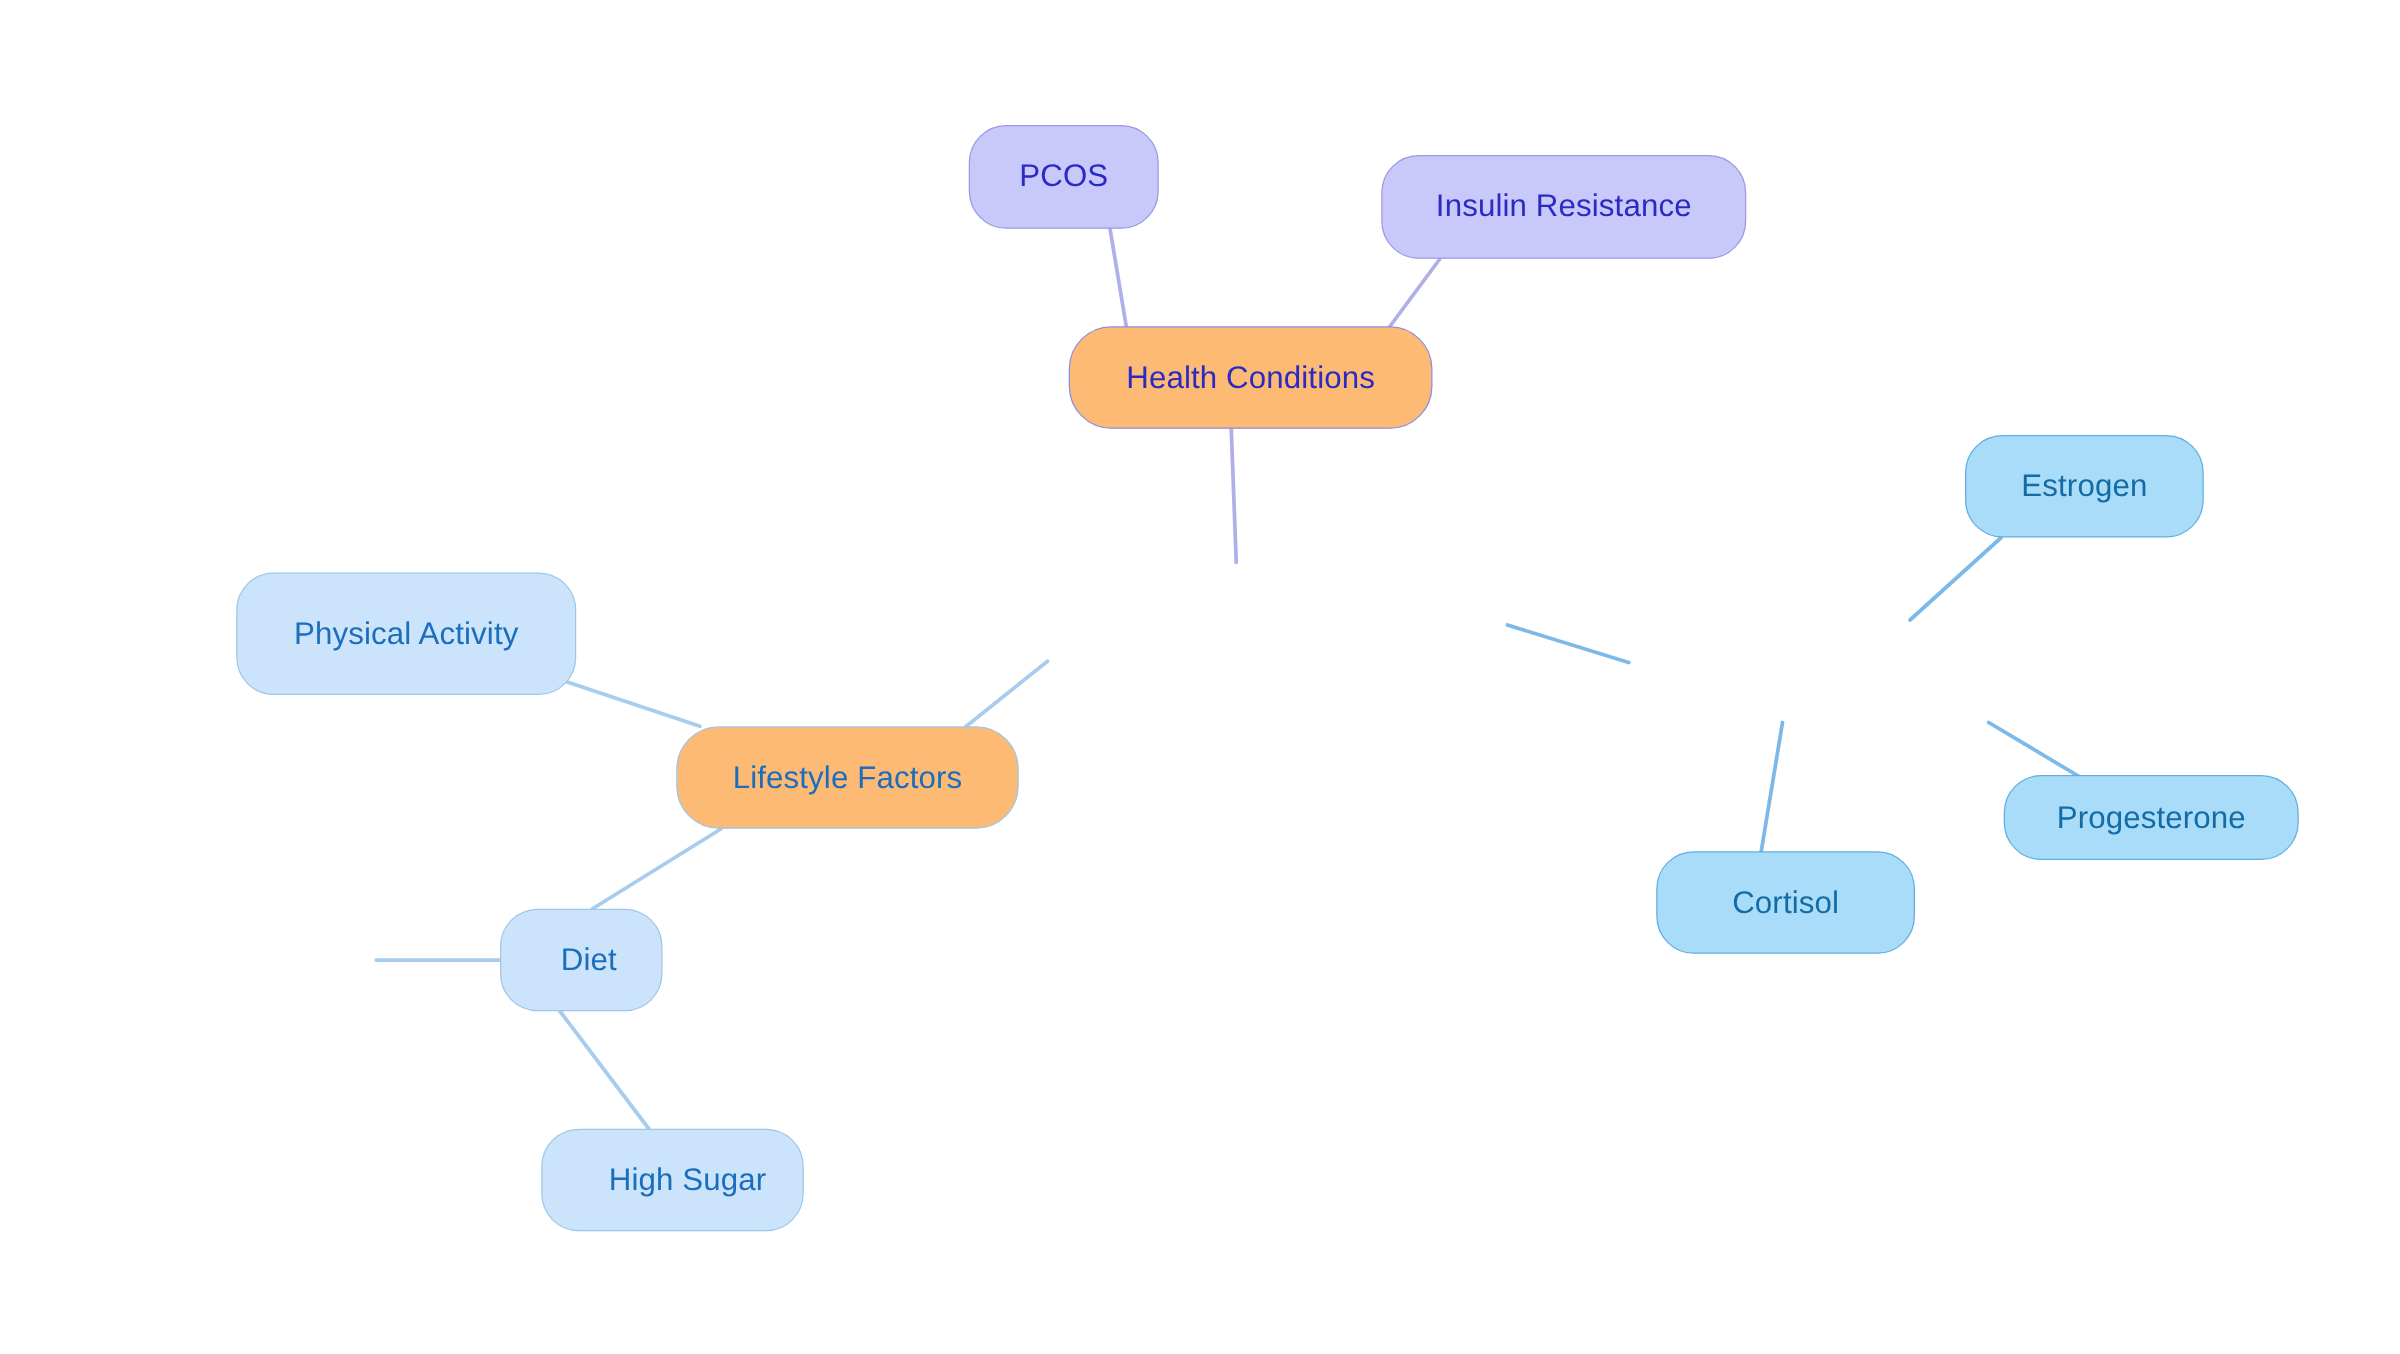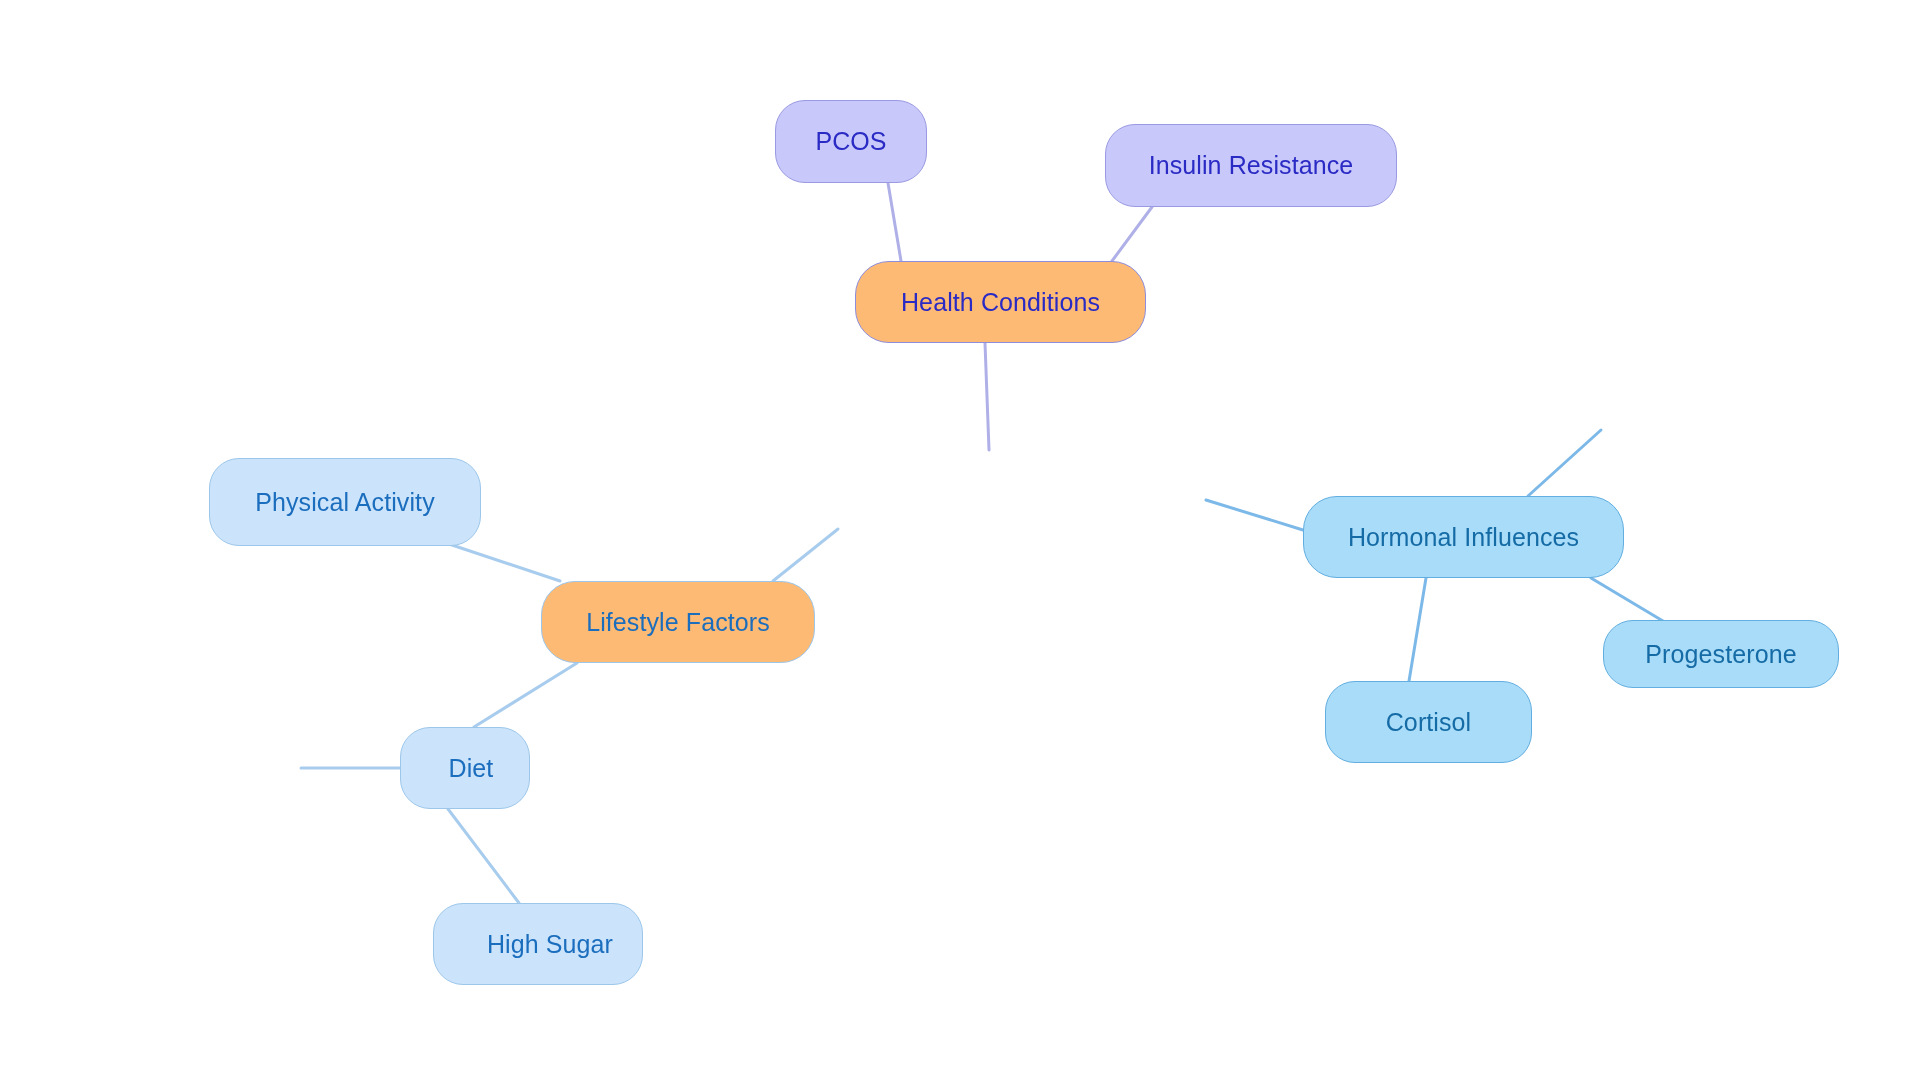--- a/index.html
+++ b/index.html
@@ -135,38 +135,38 @@
     </div>
 
     <div class="node node-purple-leaf" style="left: 775px; top: 100px; width: 152px; height: 83px;">
       <span class="node-label">PCOS</span>
     </div>
 
     <div class="node node-purple-leaf" style="left: 1105px; top: 124px; width: 292px; height: 83px;">
       <span class="node-label">Insulin Resistance</span>
     </div>
 
-    <div class="node node-blue-branch" style="left: 1303px; top: 496px; width: 321px; height: 82px;">
-      <span class="node-label">Hormonal Influences</span>
+
+    <div class="node node-blue-leaf" style="left: 1572px; top: 348px; width: 191px; height: 82px;">
+      <span class="node-label">Estrogen</span>
     </div>
-
 
     <div class="node node-blue-leaf" style="left: 1325px; top: 681px; width: 207px; height: 82px;">
       <span class="node-label">Cortisol</span>
     </div>
 
     <div class="node node-blue-leaf" style="left: 1603px; top: 620px; width: 236px; height: 68px;">
       <span class="node-label">Progesterone</span>
     </div>
 
     <div class="node node-lightblue-branch" style="left: 541px; top: 581px; width: 274px; height: 82px;">
       <span class="node-label">Lifestyle Factors</span>
     </div>
 
-    <div class="node node-lightblue-leaf" style="left: 189px; top: 458px; width: 272px; height: 88px; margin-left: 20px;">
+    <div class="node node-lightblue-leaf" style="left: 189px; top: 458px; width: 272px; height: 98px;">
       <span class="node-label">Physical Activity</span>
     </div>
 
     <div class="node node-lightblue-leaf" style="left: 400px; top: 727px; width: 130px; height: 82px; padding-left: 12px;">
       <span class="node-label">Diet</span>
     </div>
 
 
     <div class="node node-lightblue-leaf" style="left: 433px; top: 903px; width: 210px; height: 82px; padding-left: 24px;">
       <span class="node-label">High Sugar</span>

